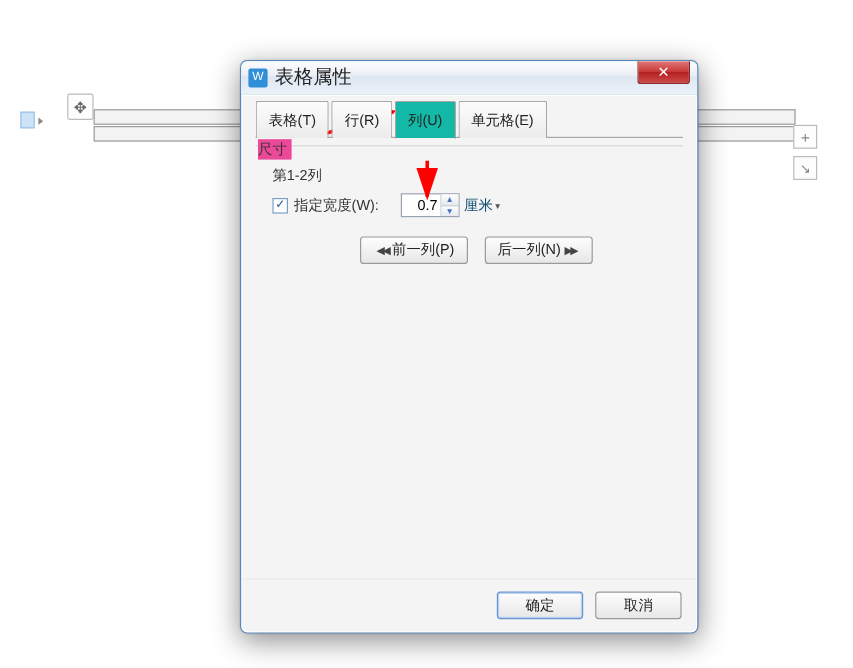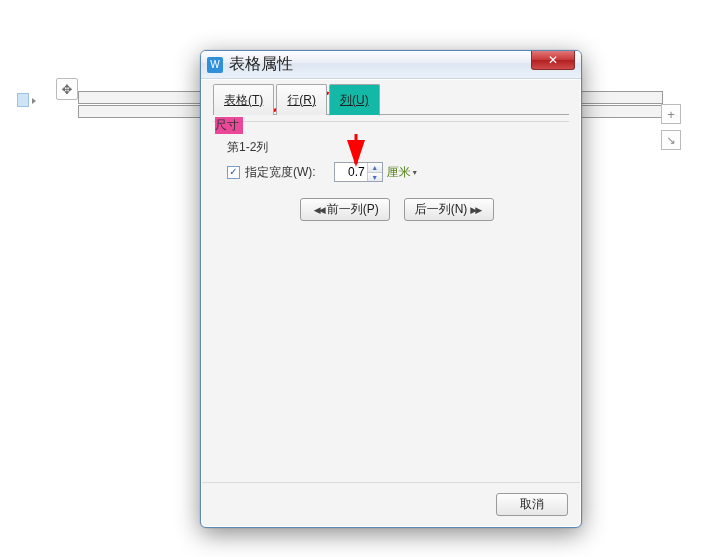--- a/index.html
+++ b/index.html
@@ -90,21 +90,21 @@
   }
   .tab {
     height: 22px; padding: 15px 10px;
     font-size: 12px; color: #222;
     border: 1px solid #a7a7a7; border-bottom: none;
     background: linear-gradient(#fcfcfc,#ececec);
     margin-right: 2px;
     border-radius: 2px 2px 0 0;
     display: flex; align-items: center;
     cursor: pointer;
-    position: relative; z-index: 1; text-decoration: underline;
+    position: relative; z-index: 1;
   }
   .tab.active {
     height: 26px;
     background: #14b8a6;
     border-bottom: 1px solid #f4f4f4;
     margin-bottom: -1px;
     z-index: 2;
     text-align: right;
   }
 
@@ -140,21 +140,21 @@
     padding: 0 2px; text-align: right; background:transparent;
   }
   .spin-btns { display:flex; flex-direction:column; border-left:1px solid #c6ccd4; }
   .spin-btn {
     width: 14px; height: 9px; background: linear-gradient(#fdfdfd,#e6e9ee);
     display:flex;align-items:center;justify-content:center;
     font-size:7px; color:#4a72c1; cursor:pointer;
   }
   .spin-btn + .spin-btn { border-top:1px solid #c6ccd4; }
   .unit {
-    margin-left: 4px; font-size: 12px; color:#4d7c0f;
+    margin-left: 4px; font-size: 12px; color:#0c4a6e;
     display:inline-flex; align-items:center; cursor:pointer;
   }
   .unit::after{ content:"▾"; font-size:8px; margin-left:2px; color:#555; }
 
   .btnrow { display:flex; justify-content:center; gap: 14px; margin-top: 16px; }
   .btn {
     height: 23px; padding: 0 10px;
     font-size: 12px; color:#222;
     background: linear-gradient(#fdfdfd,#e7e7e7);
     border: 1px solid #9a9a9a; border-radius: 3px;
@@ -194,20 +194,21 @@
     <div class="close-btn">
       <span>✕</span>
     </div>
   </div>
 
   <div class="dialog-body">
     <div class="tabstrip">
       <div class="tab">表格(T)</div>
       <div class="tab">行(R)</div>
       <div class="tab active">列(U)</div>
+      <div class="tab">单元格(E)</div>
     </div>
 
     <div class="fs">
       <span class="fs-legend">尺寸</span>
       <div class="fs-inner">
         <div>第1-2列</div>
         <div class="row">
           <span class="checkbox checked"></span>
           <span class="label">指定宽度(W):</span>
           <span class="spinner">
@@ -227,20 +228,21 @@
           </div>
           <div class="btn btn-nav">
             <span>后一列(N)</span>
             <span class="chev">▶▶</span>
           </div>
         </div>
       </div>
     </div>
 
     <div class="footer">
+      <div class="btn primary">确定</div>
       <div class="btn">取消</div>
     </div>
   </div>
 </div>
 
 <div class="arrow" style="left:264px; top:89px;">
   <svg width="80" height="30">
     <defs>
         <marker id="ah1" markerWidth="10" markerHeight="10" refX="8" refY="3" orient="auto">
       <path d="M0,0 L9,3 L0,6 Z" fill="#ff0000"></path>

